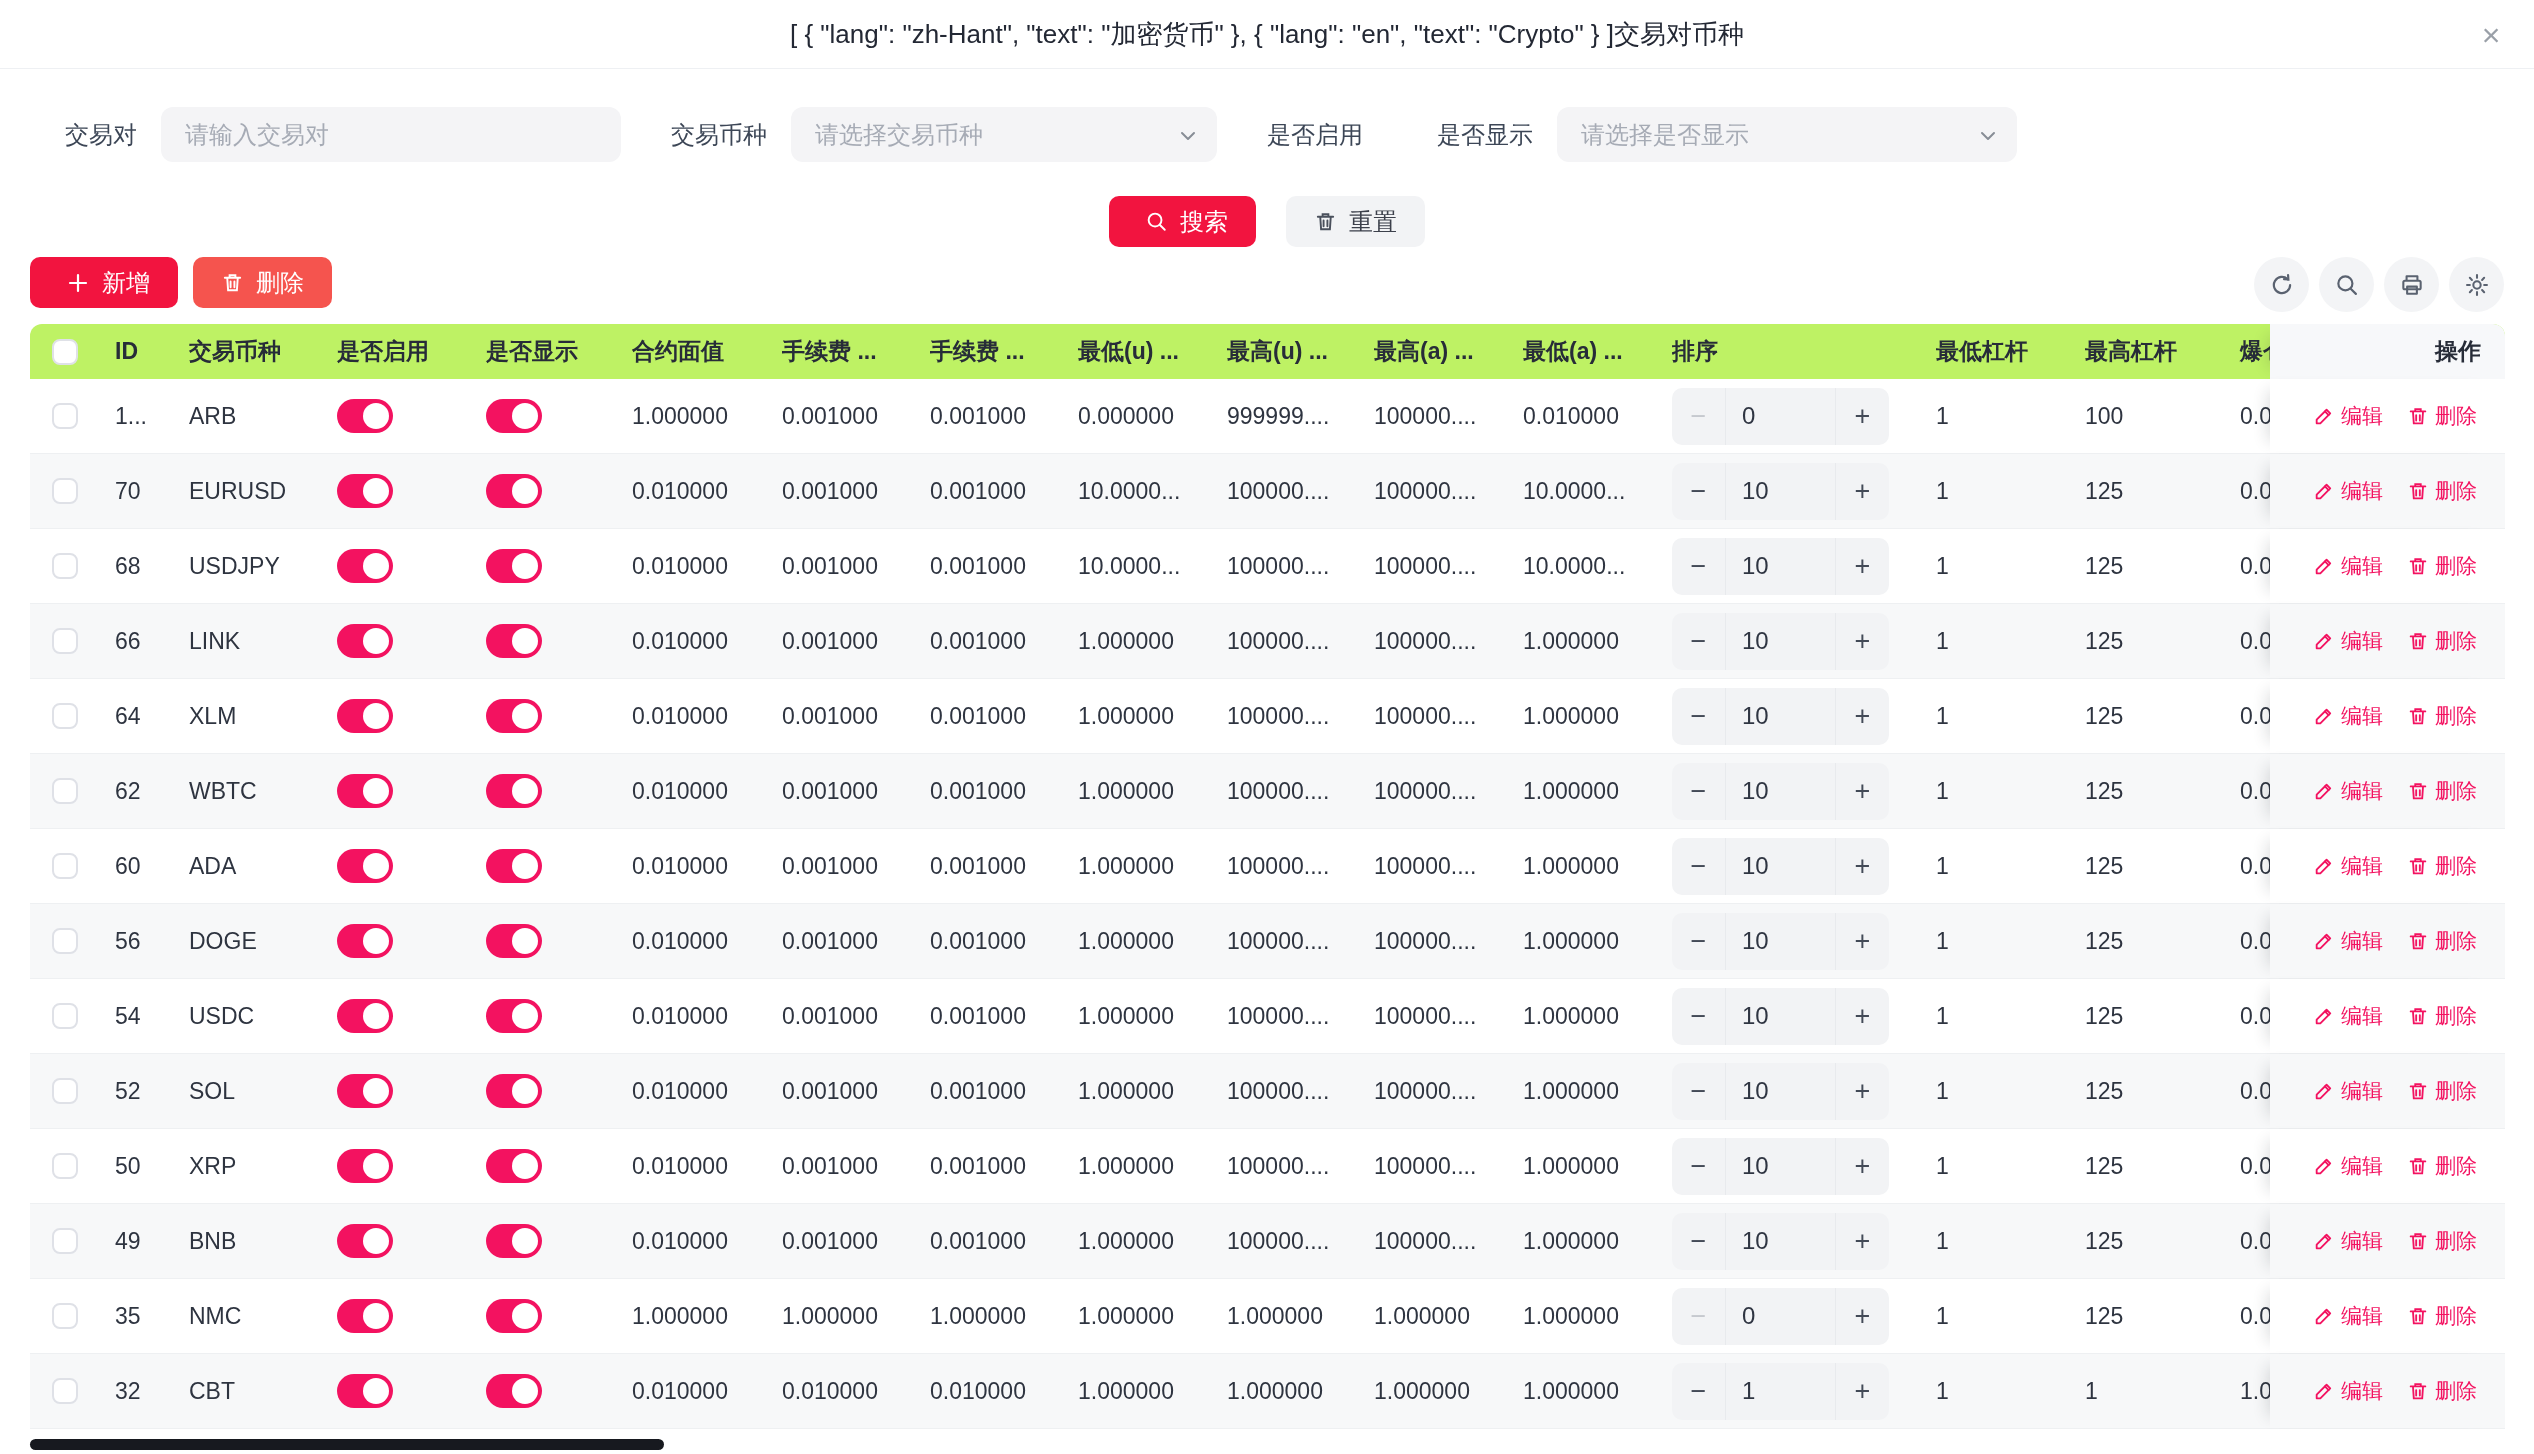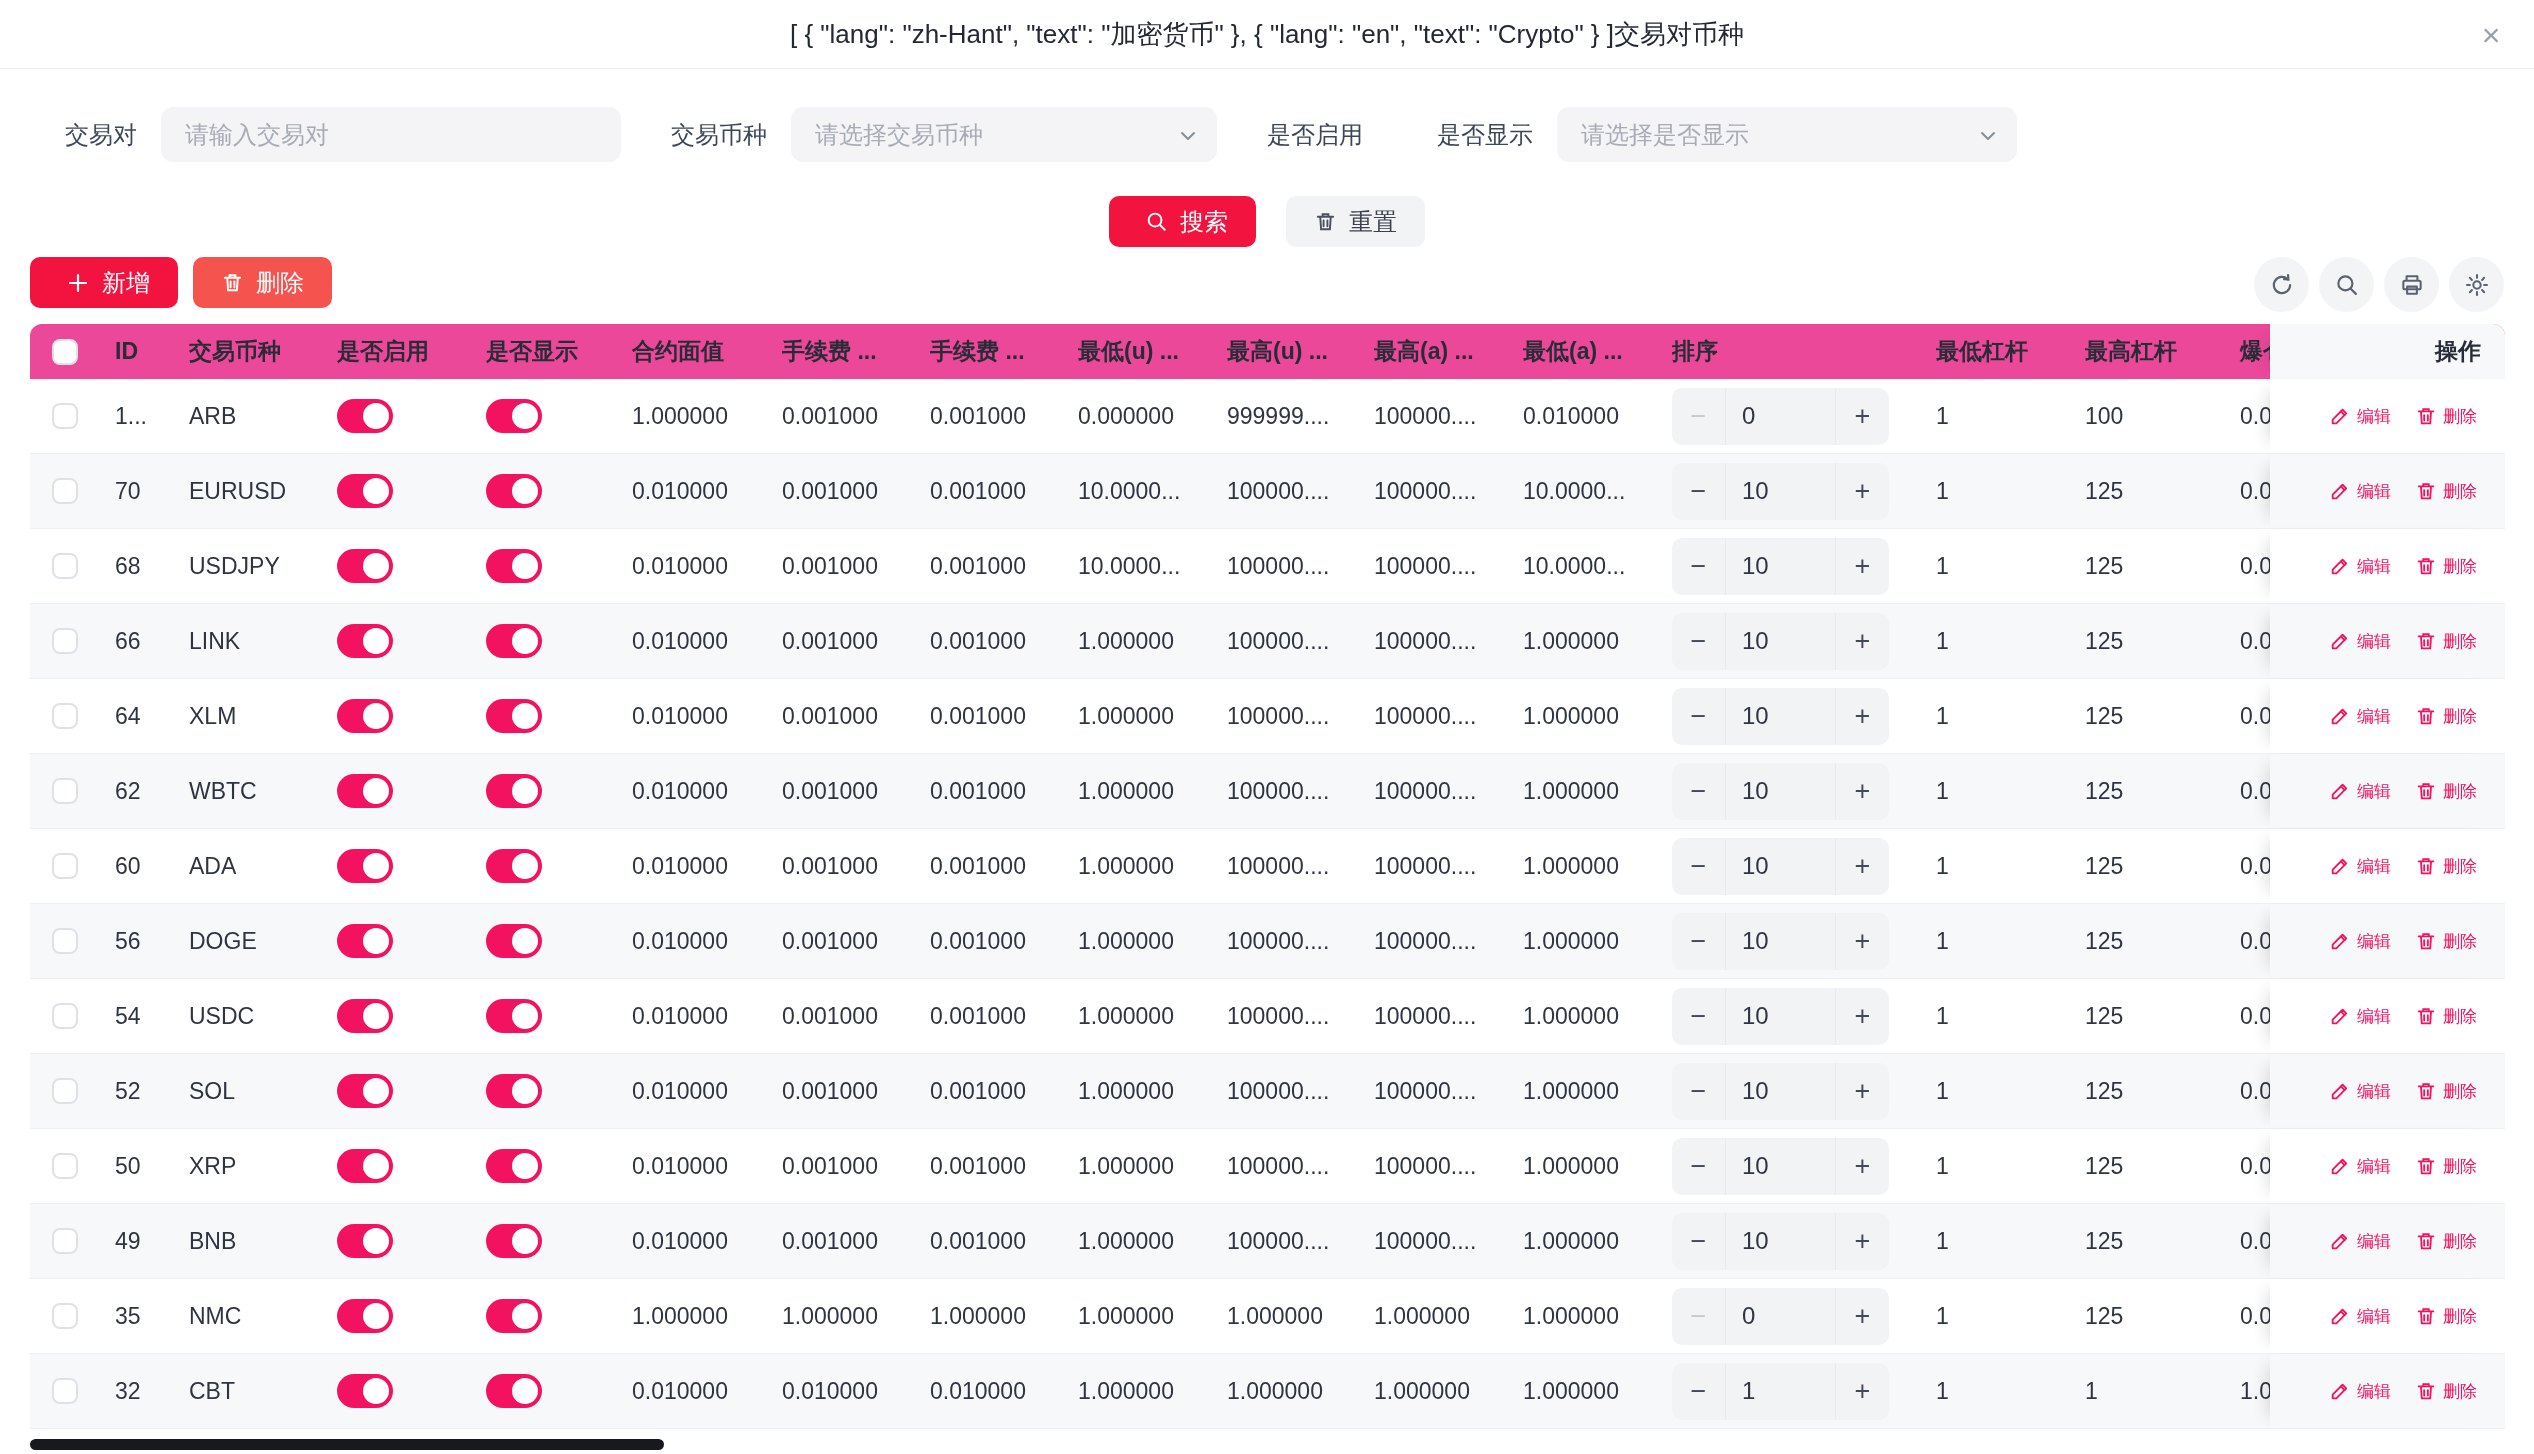--- a/index.html
+++ b/index.html
@@ -38,21 +38,21 @@
   
   .action-row { display:flex; align-items:flex-start; padding:0 30px; margin-top:10px; }
   .action-row .left { display:flex; gap:15px; }
   .round-icons { margin-left:auto; display:flex; gap:10px; }
   .icon-btn { width:55px; height:55px; border-radius:50%; border:none; background:#f3f4f6;
     display:flex; align-items:center; justify-content:center; cursor:pointer; }
 
   
   .table-wrap { margin:12px 30px 0 30px; width:2475px; border-radius:12px 12px 0 0; overflow:hidden; }
   .thead, .trow { display:flex; align-items:center; position:relative; }
-  .thead { height:55px; background:#ec4899; font-weight:700; color:#272c38; font-size:23px; }
+  .thead { height:55px; background:#bef264; font-weight:700; color:#272c38; font-size:23px; }
   .trow { height:75px; background:#fff; border-bottom:1px solid #eef0f2; font-size:23px; }
   .trow.alt { background:#f7f8f9; }
   .cell { display:flex; align-items:center; height:100%; flex:none; white-space:nowrap; overflow:hidden; }
   .c0{width:59px; padding-left:22px;} .c1{width:89px; padding-left:26px;} .c2{width:156px; padding-left:11px;}
   .c3{width:149px; padding-left:3px;} .c4{width:149px; padding-left:3px;} .c5{width:150px;}
   .c6{width:148px;} .c7{width:148px;} .c8{width:149px;} .c9{width:147px;} .c10{width:149px;}
   .c11{width:149px;} .c12{width:264px;} .c13{width:149px;} .c14{width:147px;}
   .c15{flex:1; padding-left:8px;}
   .action { position:absolute; right:0; top:0; bottom:0; width:235px; display:flex; align-items:center;
     justify-content:flex-end; padding-right:28px; gap:24px;
@@ -70,21 +70,21 @@
     border-radius:50%; background:#fff; }
 
   .stepper { display:flex; align-items:center; width:217px; height:57px; background:#f2f3f5;
     border-radius:10px; overflow:hidden; }
   .sbtn { width:53px; height:100%; display:flex; align-items:center; justify-content:center;
     font-size:27px; color:#434a57; cursor:pointer; flex:none; }
   .sbtn.dis { color:#c6c9cf; }
   .sval { flex:1; height:100%; display:flex; align-items:center; padding-left:16px; font-size:24px;
     color:#2f3542; border-left:1px solid #e8eaed; border-right:1px solid #e8eaed; }
 
-  .lnk { display:inline-flex; align-items:center; gap:6px; color:#f31260; font-size:17px; cursor:pointer; }
+  .lnk { display:inline-flex; align-items:center; gap:6px; color:#f31260; font-size:21px; cursor:pointer; }
 
   .hscroll { position:absolute; left:30px; bottom:4px; width:634px; height:11px; border-radius:6px;
     background:#17191f; }
 </style>
 </head>
 <body>
 
 <div class="topbar">
   <div class="title">[ { "lang": "zh-Hant", "text": "加密货币" }, { "lang": "en", "text": "Crypto" } ]交易对币种</div>
   <button class="close-btn">×</button>

